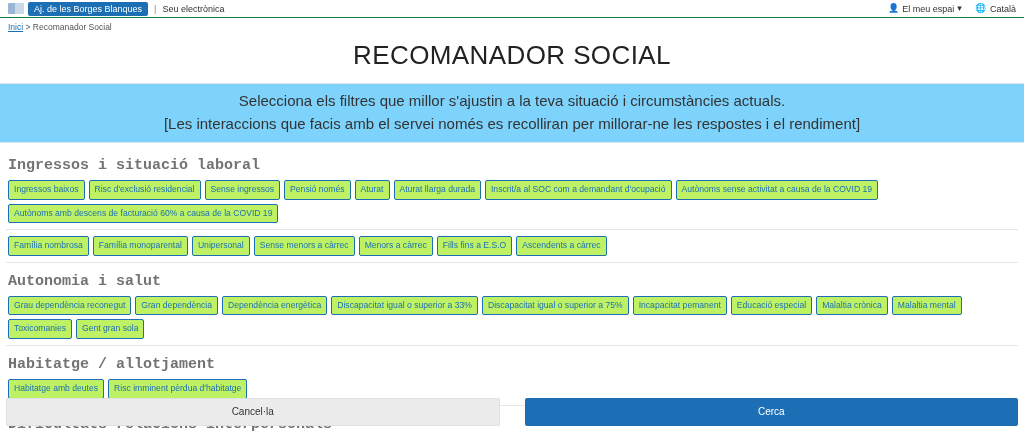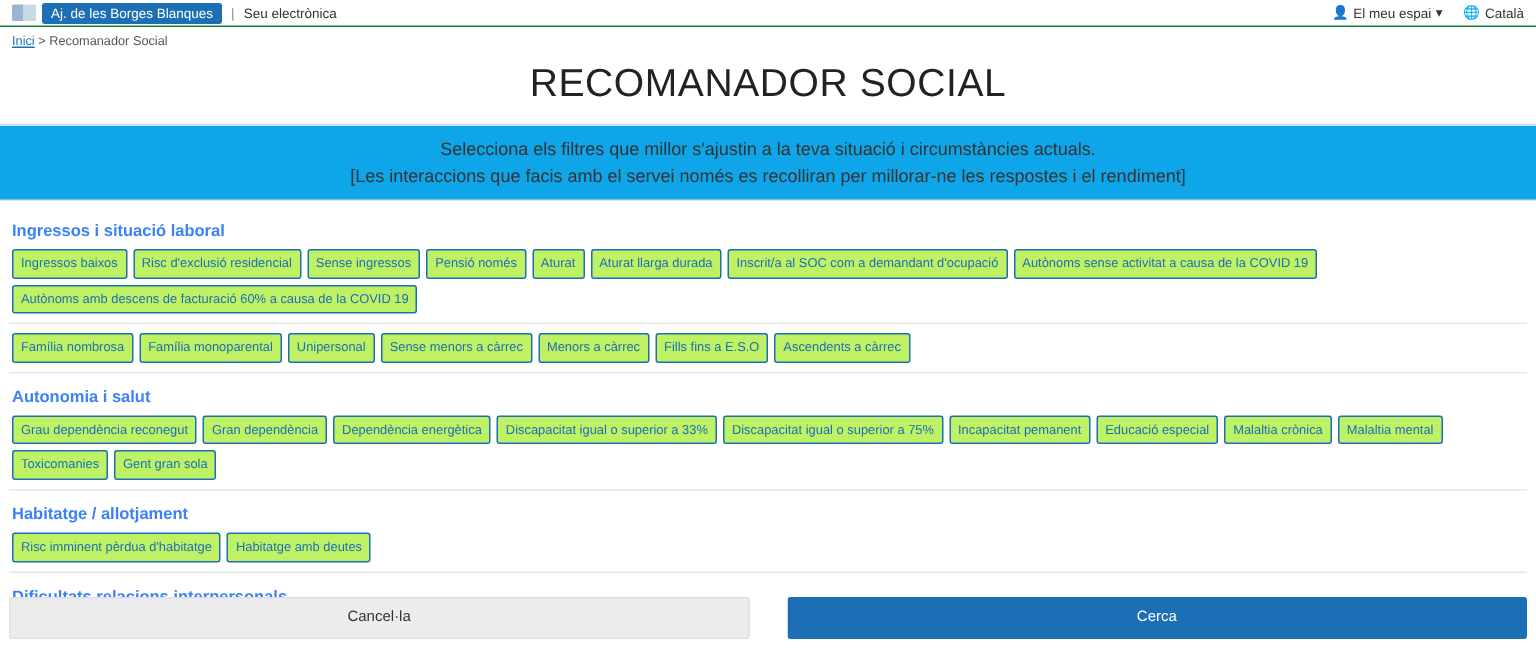--- a/index.html
+++ b/index.html
@@ -63,38 +63,39 @@
     text-align: center;
     font-size: 26px;
     font-weight: 400;
     color: #222;
     letter-spacing: .4px;
     padding: 6px 0 12px 0;
   }
 
   
   .info-band {
-    background: #0ea5e9;
+    background: #7dd3fc;
     border-top: 1px solid #dbe6ee;
     border-bottom: 1px solid #dbe6ee;
     text-align: center;
-    font-size: 12px;
+    font-size: 15px;
     color: #333;
     padding: 6px 0 7px 0;
     line-height: 1.5;
   }
 
   
   .sections { padding: 6px 6px 0 6px; }
   .section { padding: 4px 0 2px 0; }
   .section h2 {
-    font-size: 11px;
+    font-size: 15px;
     font-weight: bold;
     margin: 4px 0 6px 2px;
-    color: #3b82f6;
+    color: #737373;
+    font-family: Liberation Mono, monospace;
   }
   .chips { display: flex; flex-wrap: wrap; gap: 4px; padding-left: 2px; }
   .chip {
     border: 1px solid #1c6fb5;
     color: #1c6fb5;
     background: #bef264;
     font-size: 8.6px;
     line-height: 1;
     padding: 4px 5px 5px 5px;
     border-radius: 2px;
@@ -208,22 +209,22 @@
       <span class="chip">Malaltia mental</span>
       <span class="chip">Toxicomanies</span>
       <span class="chip">Gent gran sola</span>
     </div>
     <hr class="divider">
   </div>
 
   <div class="section">
     <h2>Habitatge / allotjament</h2>
     <div class="chips">
+      <span class="chip">Habitatge amb deutes</span>
       <span class="chip">Risc imminent pèrdua d'habitatge</span>
-      <span class="chip">Habitatge amb deutes</span>
     </div>
     <hr class="divider">
   </div>
 
   <div class="section">
     <h2>Dificultats relacions interpersonals</h2>
 
   </div>
 
 </div>

